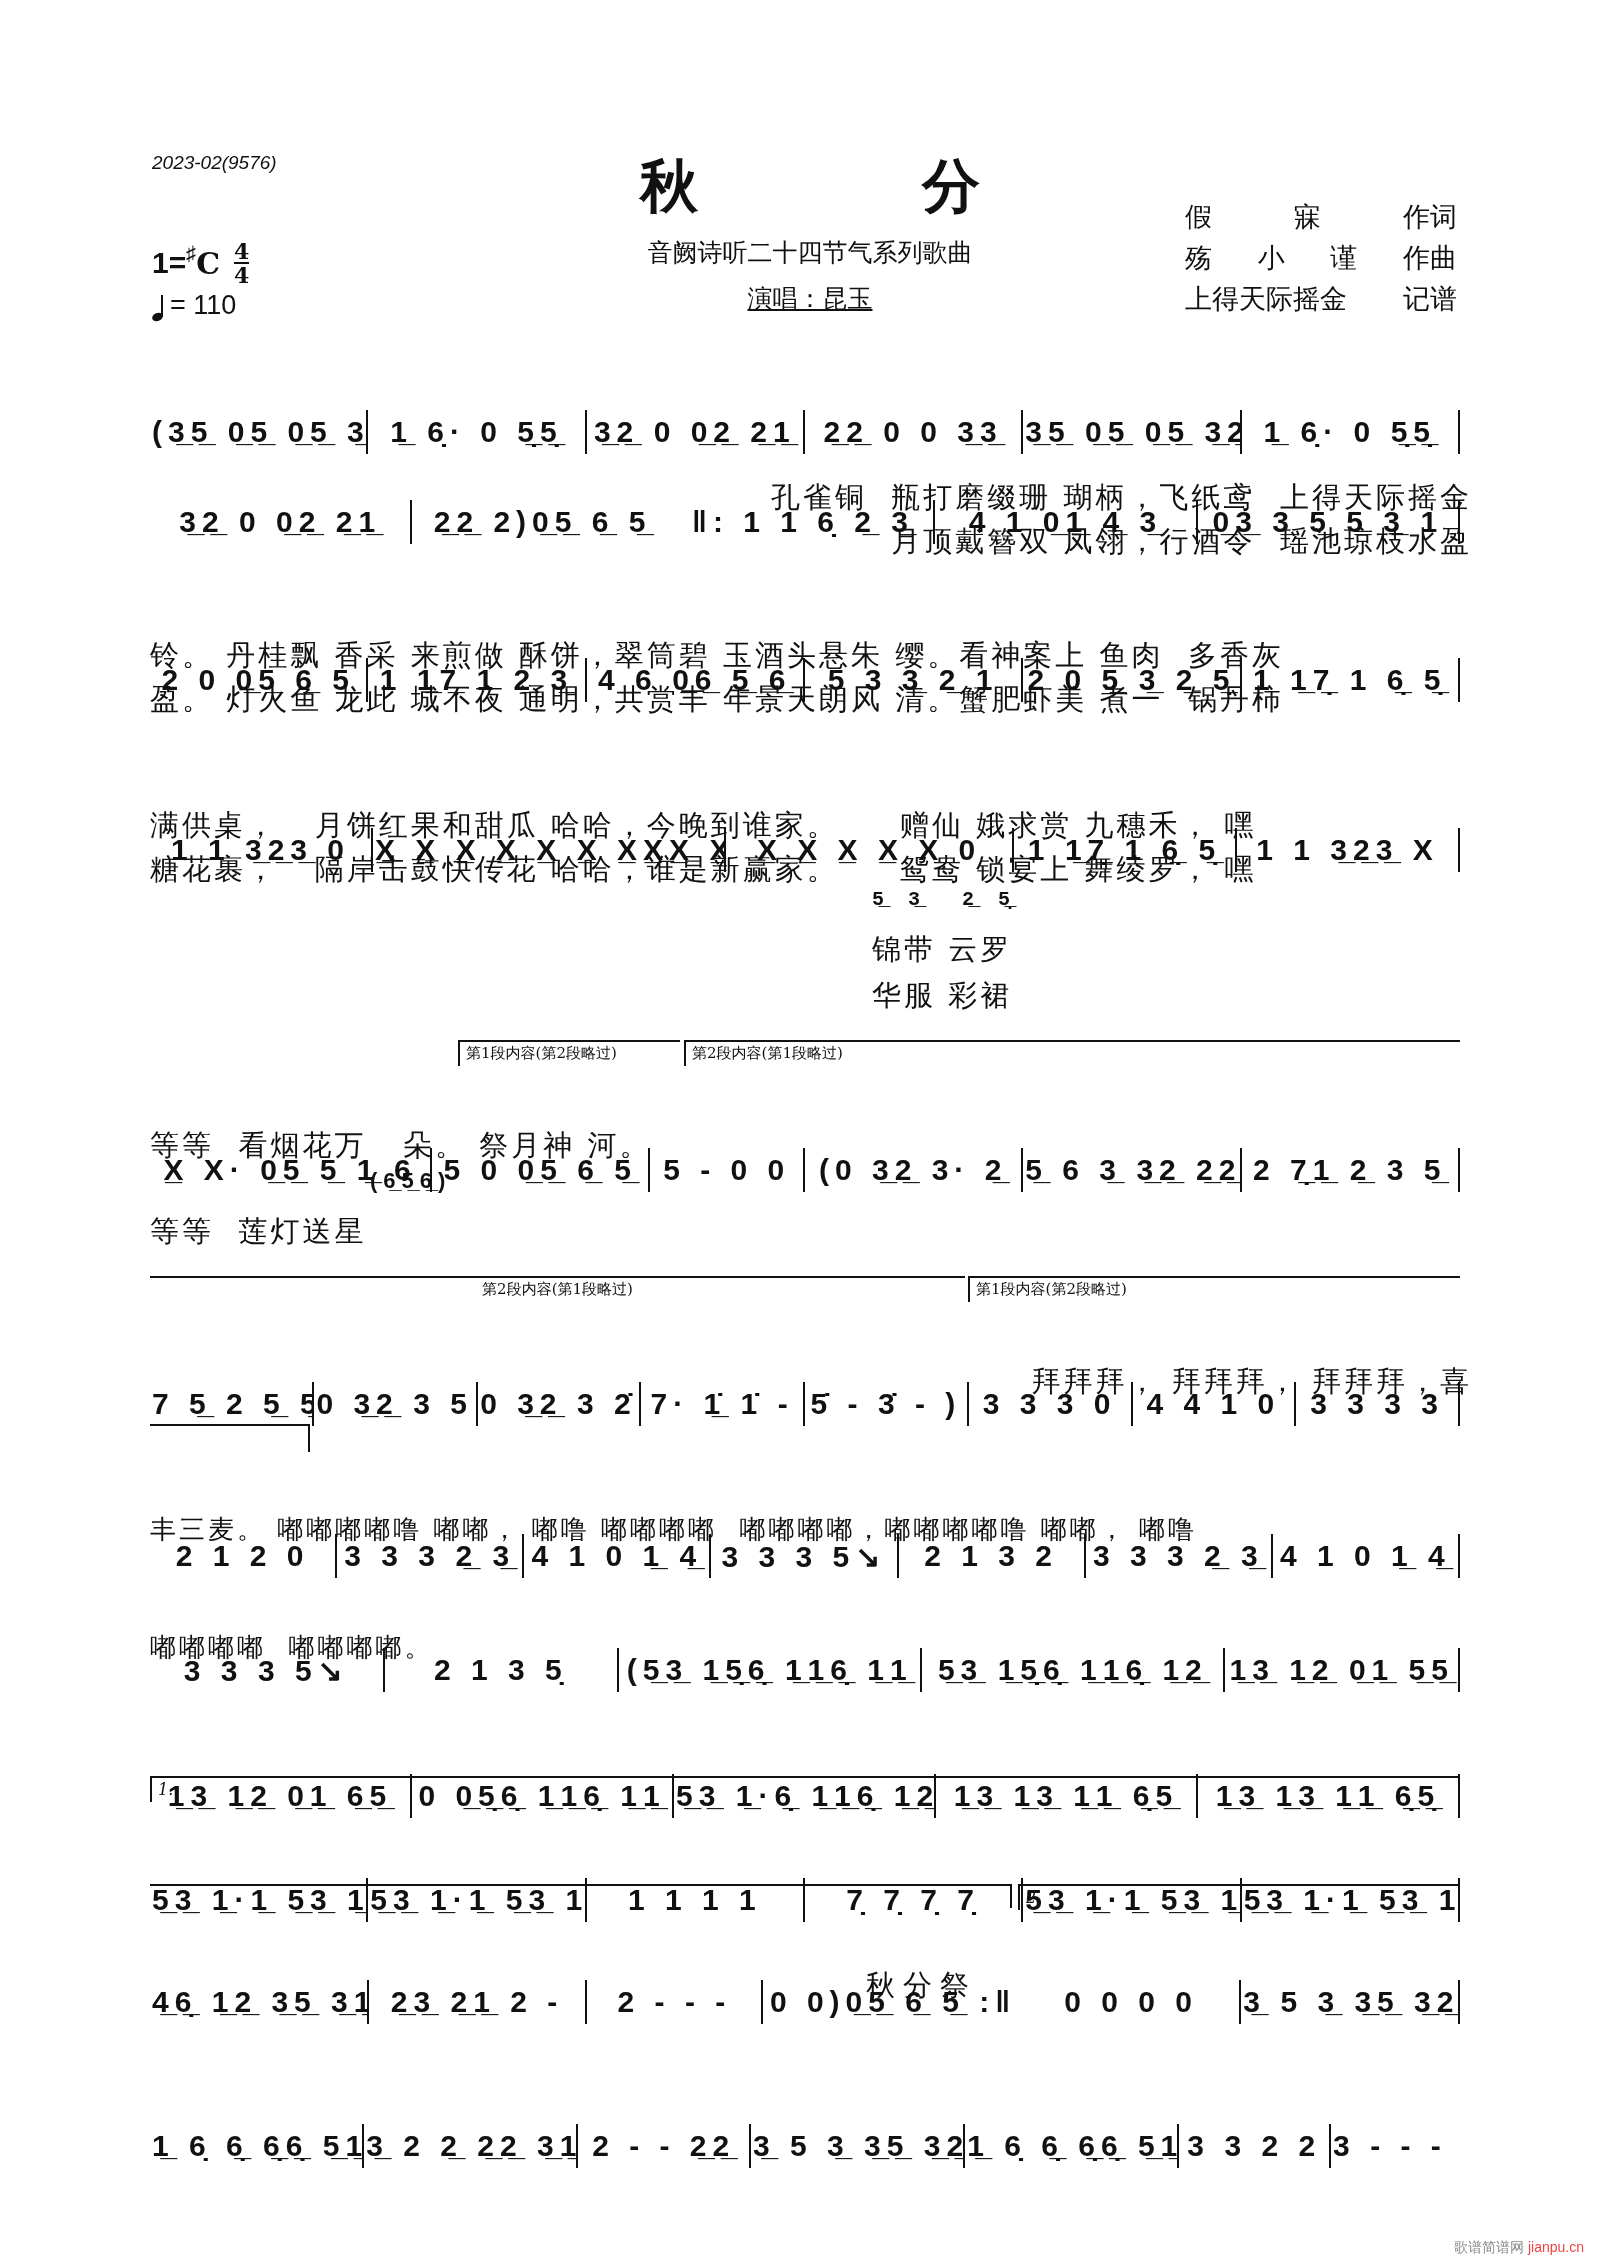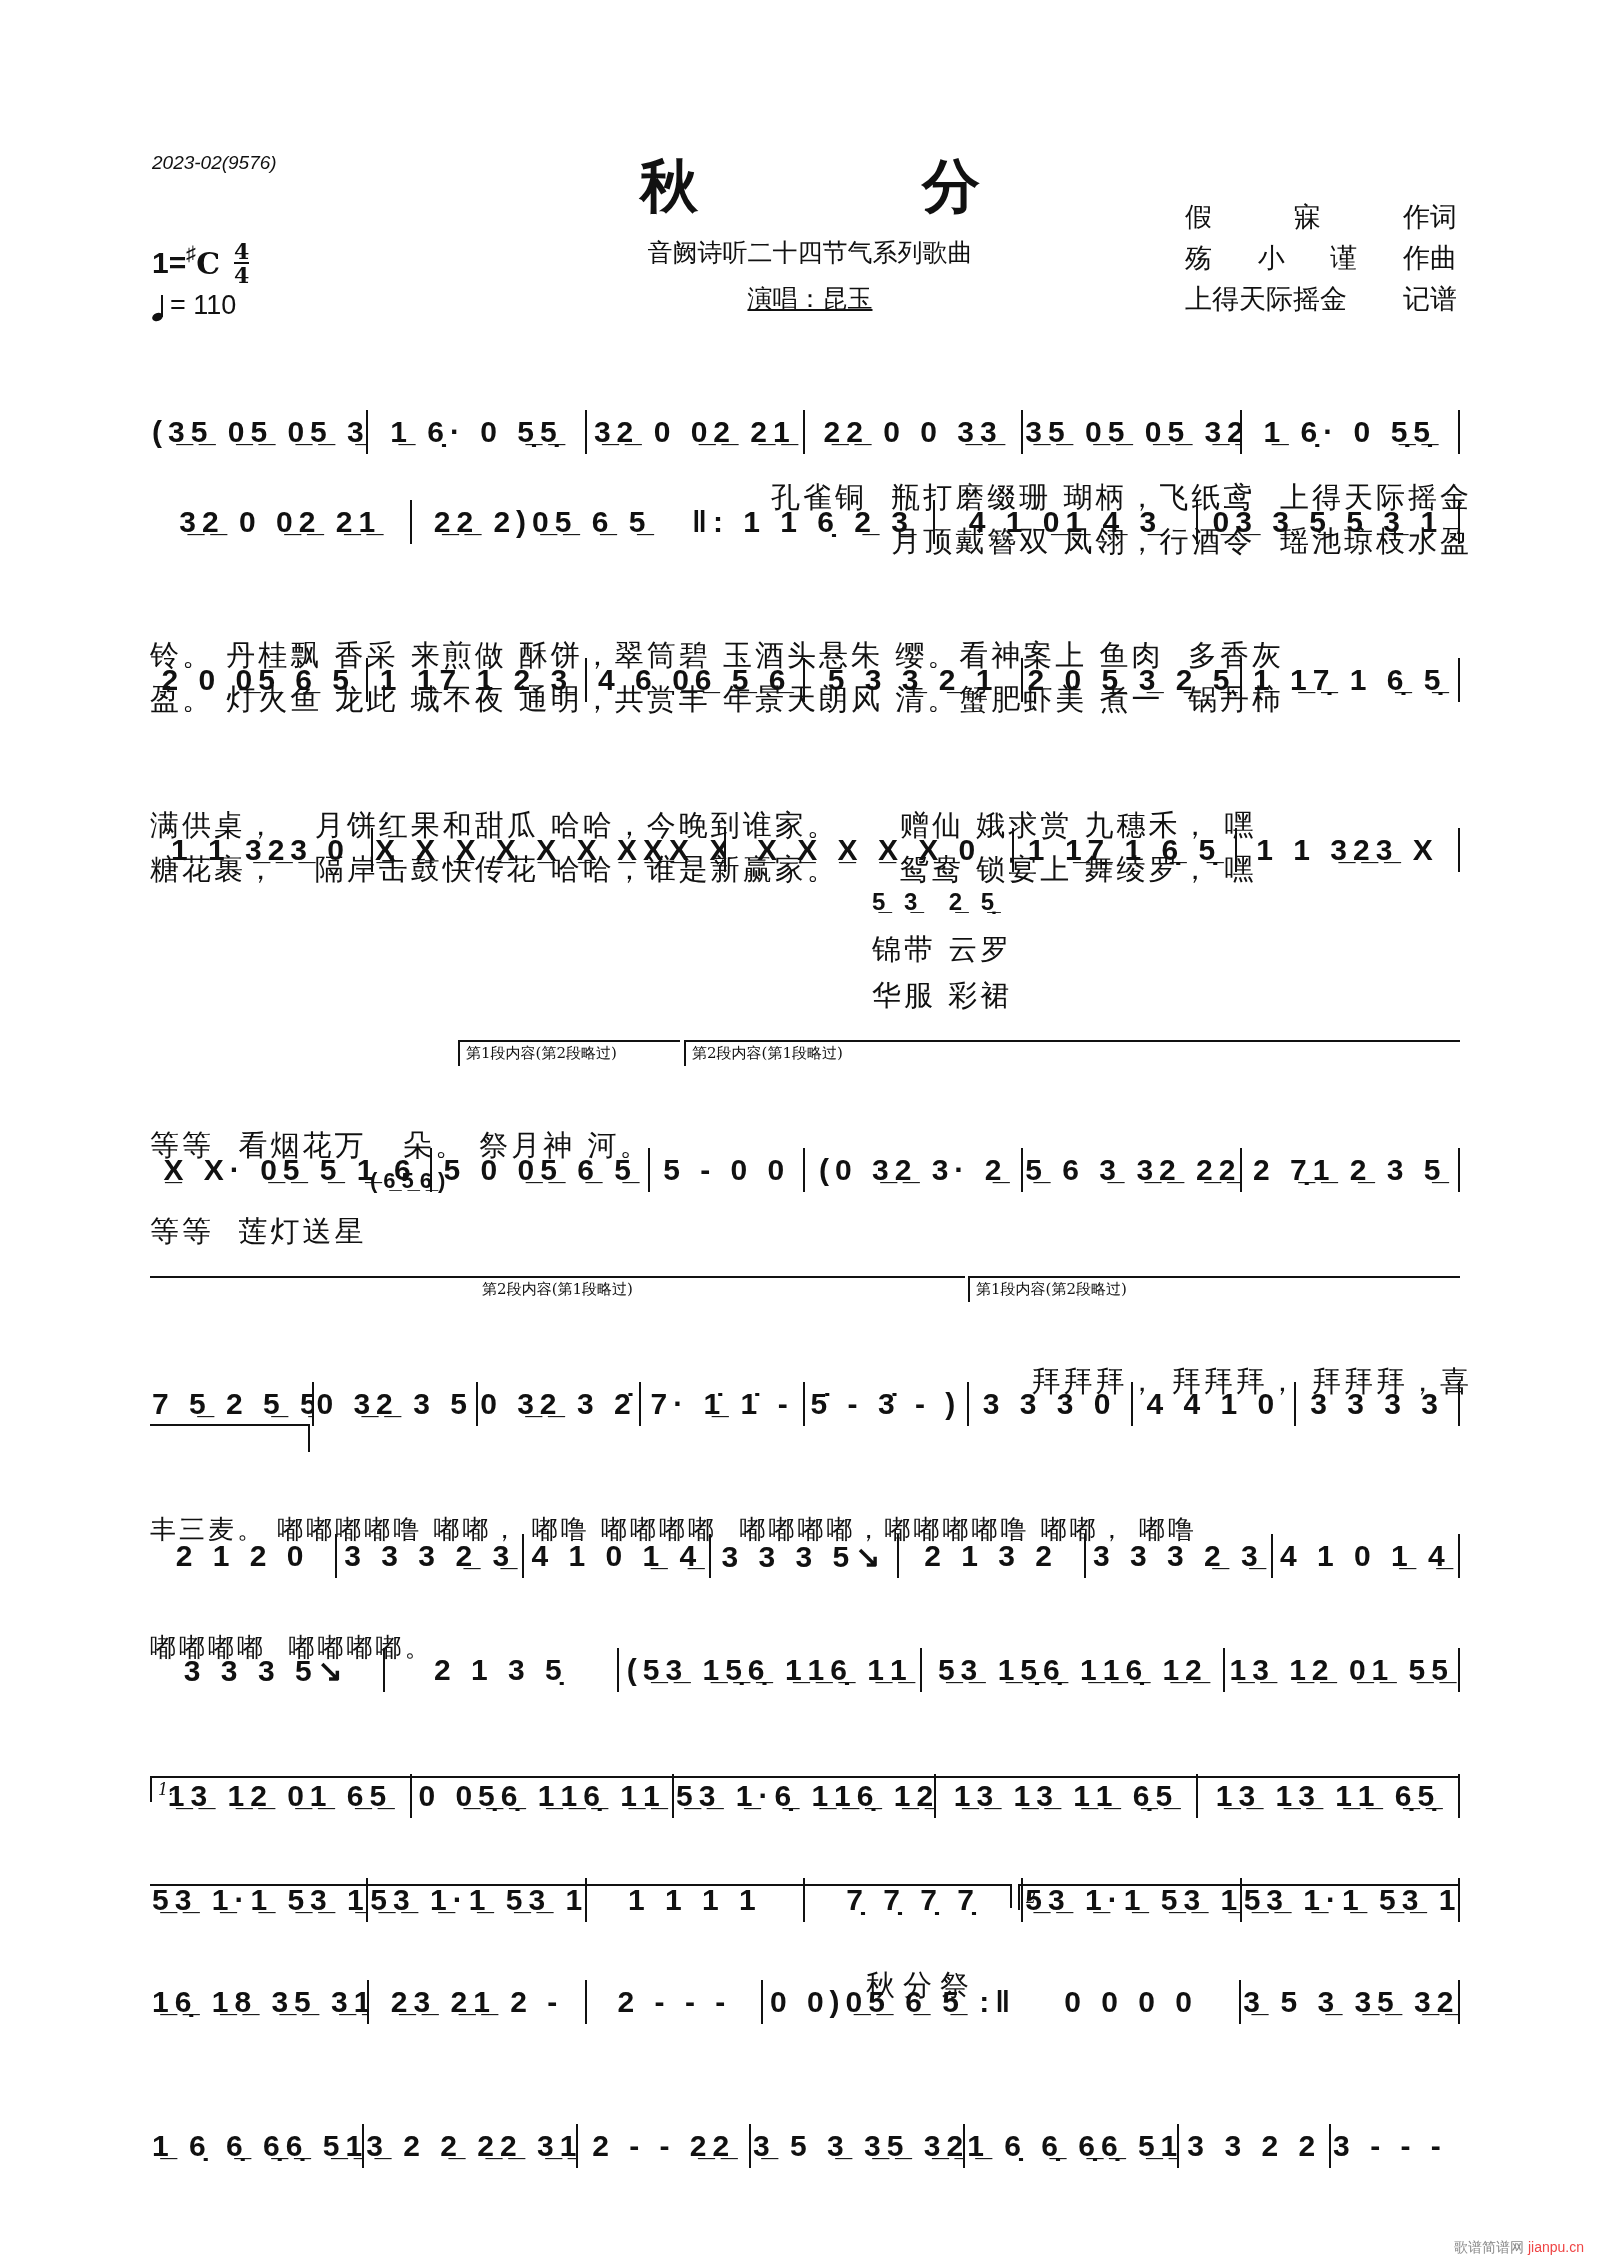--- a/index.html
+++ b/index.html
@@ -116,21 +116,21 @@
   <div class="measures">
     <span class="measure">1 1 3̲2̲3̲ 0</span><span class="barline"></span>
     <span class="measure" style="flex:1.6">X̲ X̲ X̲ X̲ X̲ X̲ X̲X̲X̲ X̲</span><span class="barline"></span>
     <span class="measure" style="flex:1.3">X̲ X̲ X̲ X̲ X    0</span><span class="barline"></span>
     <span class="measure">1 1̲7̣̲ 1 6̣̲ 5̣̲</span><span class="barline"></span>
     <span class="measure">1 1 3̲2̲3̲ X</span><span class="barline"></span>
   </div>
 </div>
 <div class="lyric" style="top:806px">满供桌，   月饼红果和甜瓜 哈哈，今晚到谁家。     赠仙 娥求赏 九穗禾， 嘿</div>
 <div class="lyric" style="top:850px">糖花裹，   隔岸击鼓快传花 哈哈，谁是新赢家。     鸳鸯 锁宴上 舞绫罗， 嘿</div>
-<div class="staff" style="top:888px; left:872px; width:200px; font-size:24px;">5̲ 3̲  2̲ 5̣̲</div>
+<div class="staff" style="top:888px; left:872px; width:200px; font-size:20px;font-family:Liberation Mono, monospace;">5̲ 3̲  2̲ 5̣̲</div>
 <div class="lyric" style="top:930px; left:872px">锦带 云罗</div>
 <div class="lyric" style="top:976px; left:872px">华服 彩裙</div>
 
 <div class="volta" style="top:1040px; left:458px; width:222px">第1段内容(第2段略过)</div>
 <div class="volta" style="top:1040px; left:684px; width:776px">第2段内容(第1段略过)</div>
 <div class="staff" style="top:1080px">
   <div class="measures">
     <span class="measure" style="flex:1.3">X̲ X· 0̲5̲ 5̲ 1̲ 6</span><span class="barline"></span>
     <span class="measure">5 0 0̲5̲ 6̲ 5̲</span><span class="barline"></span>
     <span class="measure" style="flex:0.7">5 - 0 0</span><span class="barline"></span>
@@ -207,21 +207,21 @@
     <span class="measure">5̲3̲ 1̲·1̲ 5̲3̲ 1</span><span class="barline"></span>
   </div>
 </div>
 
 <div class="volta" style="top:1884px; left:150px; width:862px; border-left:none; border-right:2px solid #111; height:24px"></div>
 <div class="volta" style="top:1884px; left:1018px; width:442px">
   <span class="volta-label" style="font-style:italic">2.</span>
 </div>
 <div class="staff" style="top:1912px">
   <div class="measures">
-    <span class="measure">1̲6̣̲ 1̲8̲ 3̲5̲ 3̲1̲</span><span class="barline"></span>
+    <span class="measure">4̲6̣̲ 1̲2̲ 3̲5̲ 3̲1̲</span><span class="barline"></span>
     <span class="measure">2̲3̲ 2̲1̲ 2 -</span><span class="barline"></span>
     <span class="measure" style="flex:0.8">2 - - -</span><span class="barline"></span>
     <span class="measure" style="flex:1.2">0 0)0̲5̲ 6̲ 5̲ :‖</span>
     <span class="measure">0 0 0 0</span><span class="barline"></span>
     <span class="measure">3̲ 5 3̲ 3̲5̲ 3̲2̲</span><span class="barline"></span>
   </div>
 </div>
 <div class="lyric" style="top:1966px; left:866px; letter-spacing:8px">秋分祭</div>
 
 <div class="staff" style="top:2056px">

